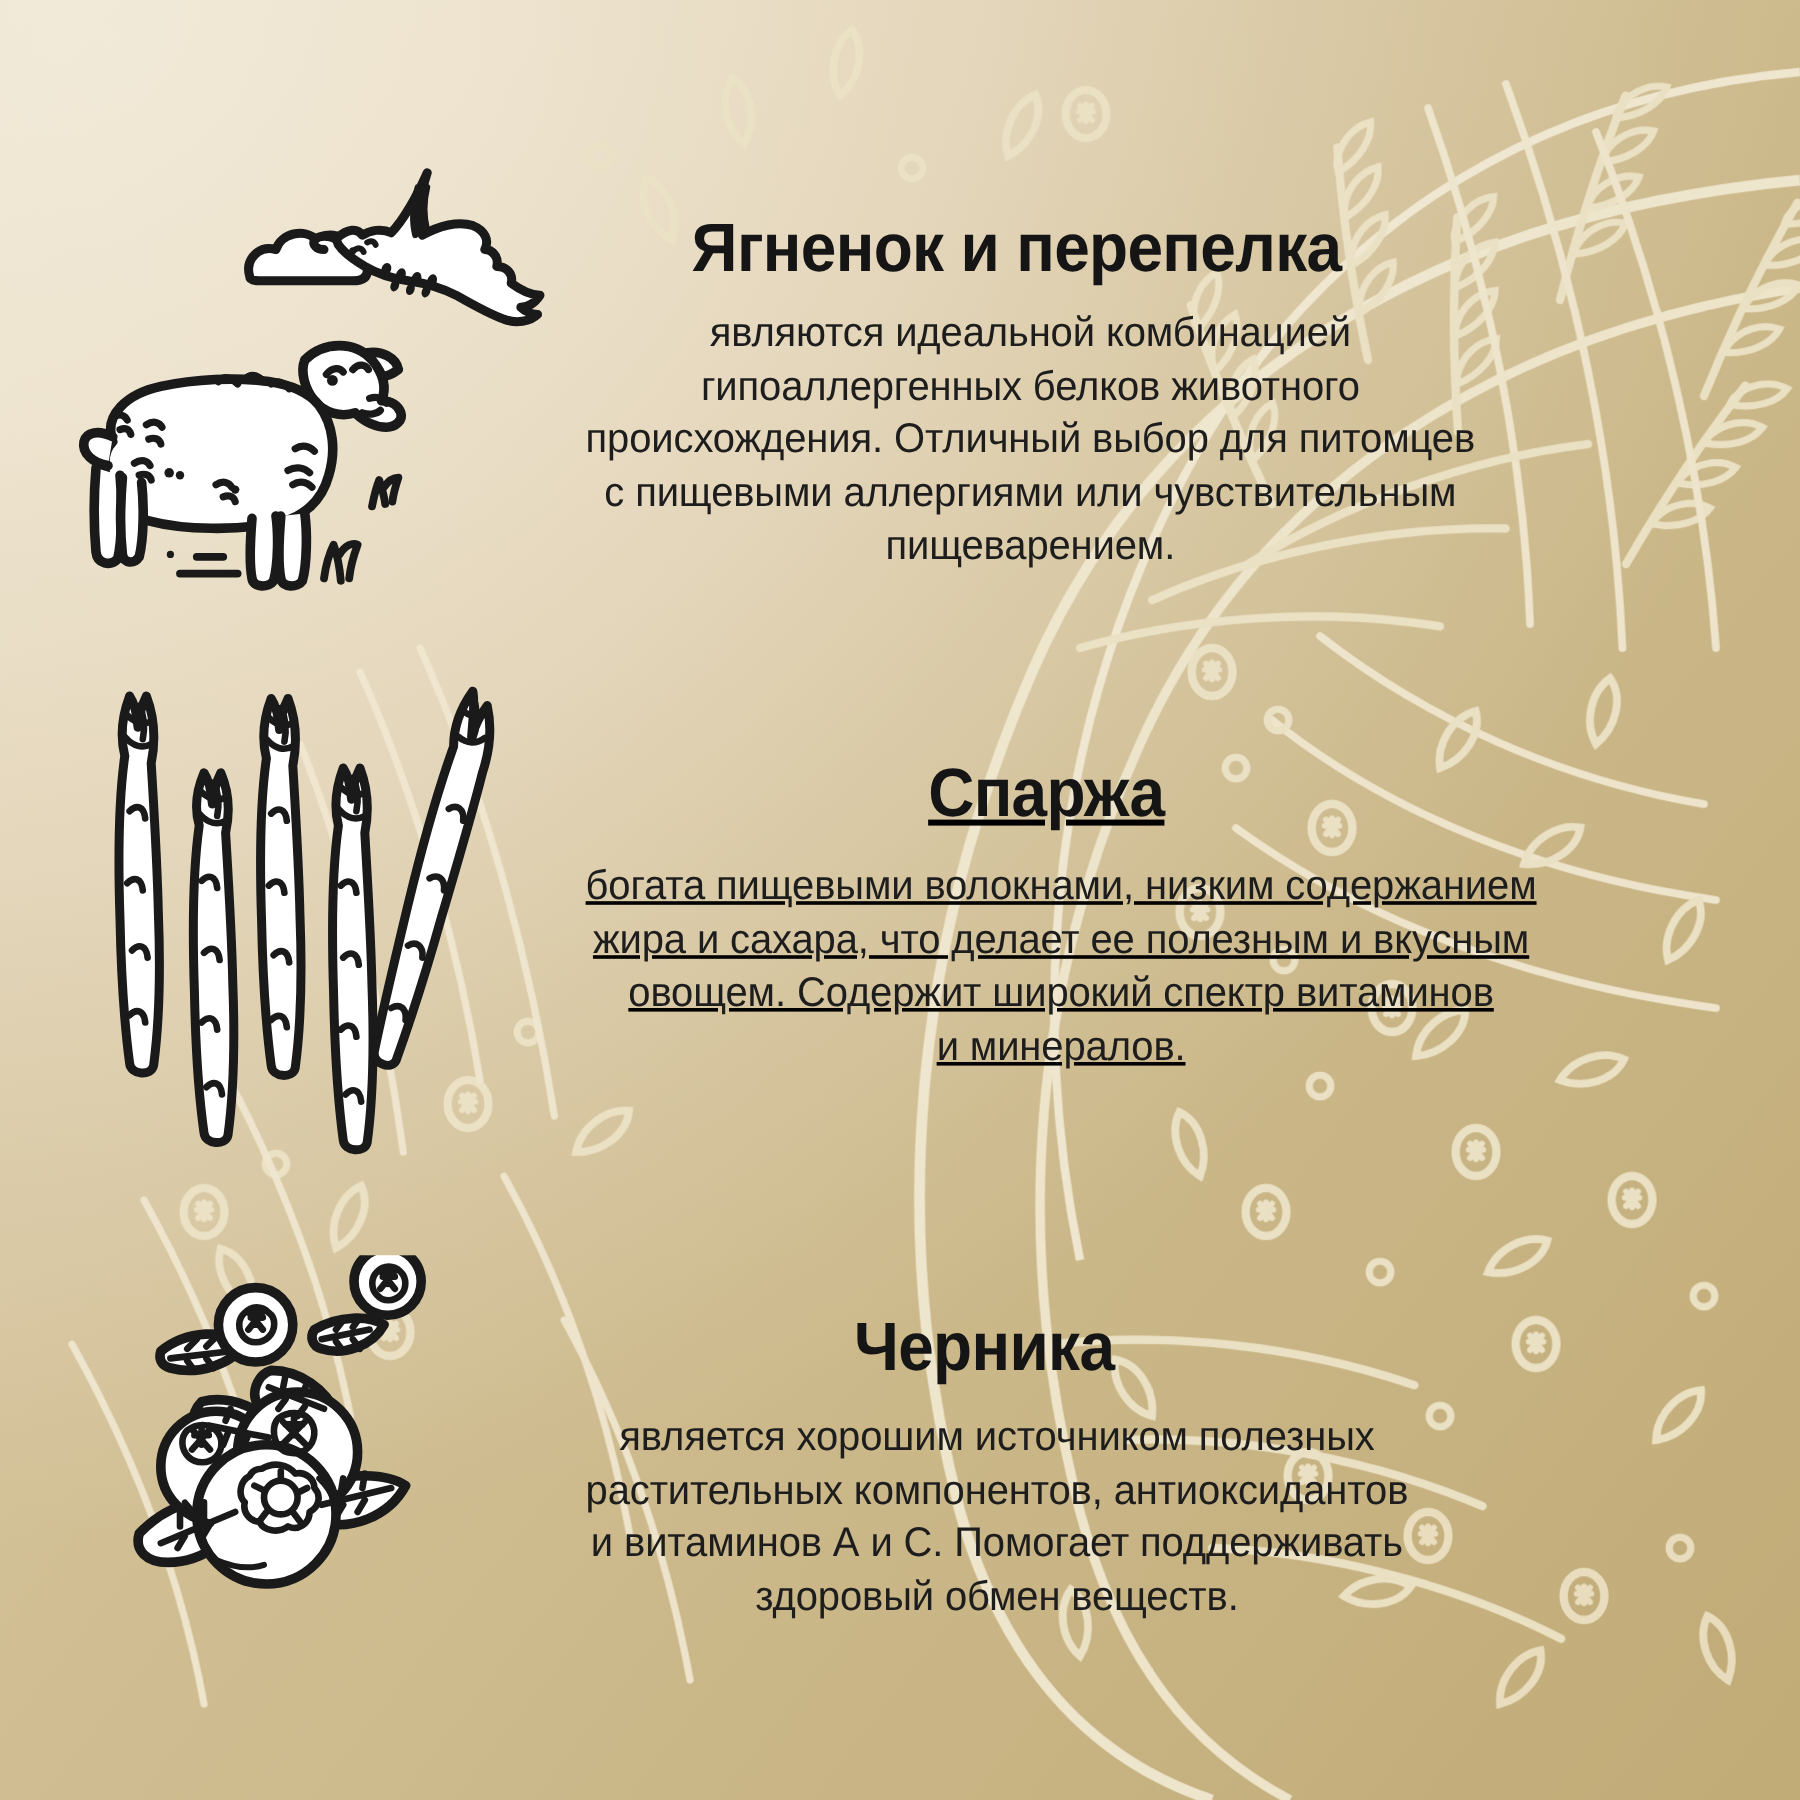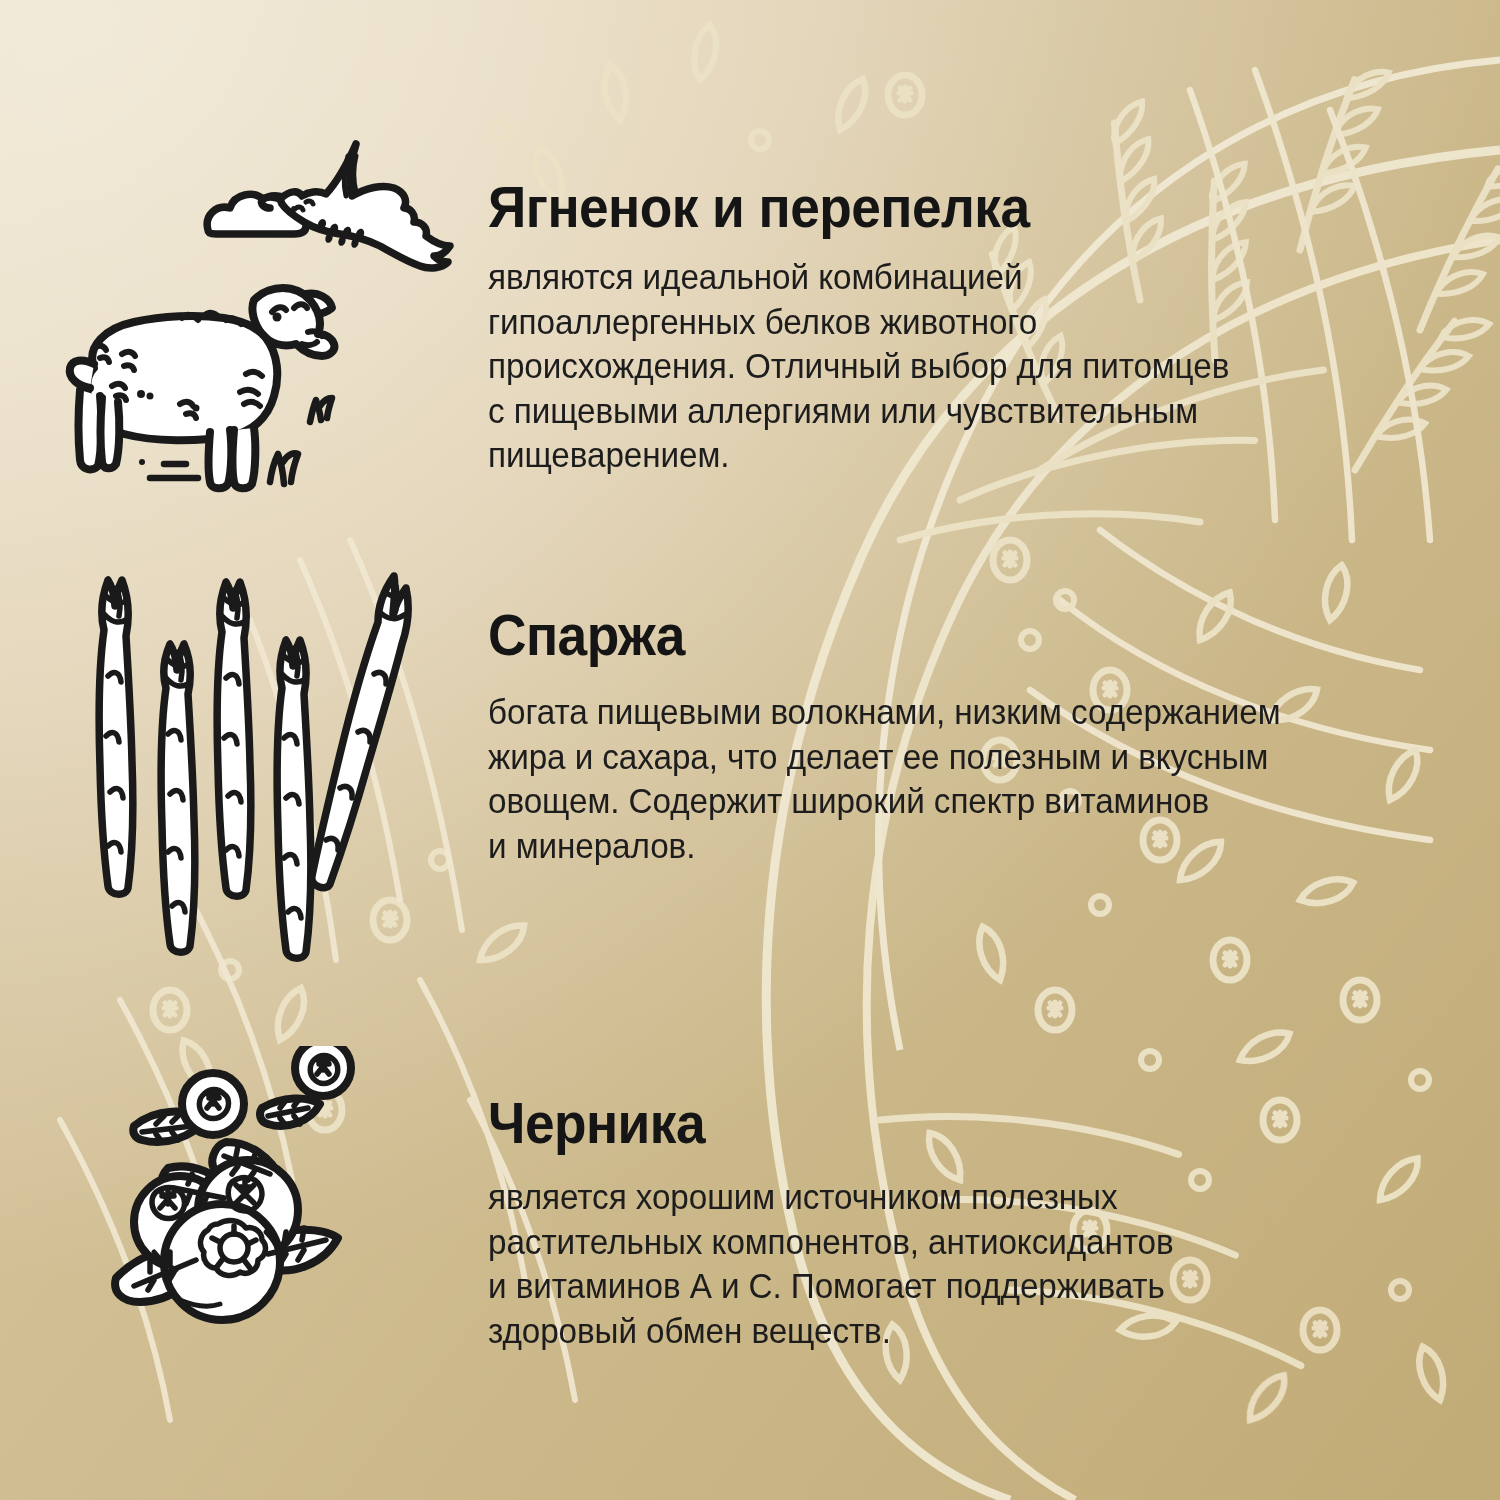--- a/index.html
+++ b/index.html
@@ -40,20 +40,21 @@
     position: absolute;
   }
   .art {
     position: absolute;
   }
   .art svg { display: block; }
 
   .textcol {
     position: absolute;
     left: 488px;
+    text-align: center;
   }
   .heading {
     margin: 0;
     font-family: "Liberation Sans Narrow", "Liberation Sans", "DejaVu Sans", sans-serif;
     font-weight: 700;
     font-size: 57px;
     line-height: 1.04;
     letter-spacing: -0.6px;
     color: #151515;
     transform: scaleX(0.935);
@@ -68,21 +69,21 @@
     font-weight: 400;
     letter-spacing: -0.1px;
     transform: scaleX(0.965);
     transform-origin: left top;
   }
   .body .ln { display: block; white-space: nowrap; }
 
   
   #sec-lamb  .textcol { top: 178px; }
   #sec-lamb  .body    { margin-top: 18px; }
-  #sec-asp   .textcol { top: 606px; }
+  #sec-asp   .textcol { top: 632px; text-decoration: underline; }
   #sec-asp   .body    { margin-top: 25px; }
   #sec-blue  .textcol { top: 1094px; }
   #sec-blue  .body    { margin-top: 22px; }
 
   #art-bird  { left: 198px; top: 104px; }
   #art-sheep { left: 58px;  top: 272px; }
   #art-asp   { left: 78px;  top: 566px; }
   #art-berry { left: 108px; top: 1046px; }
 </style>
 </head>

